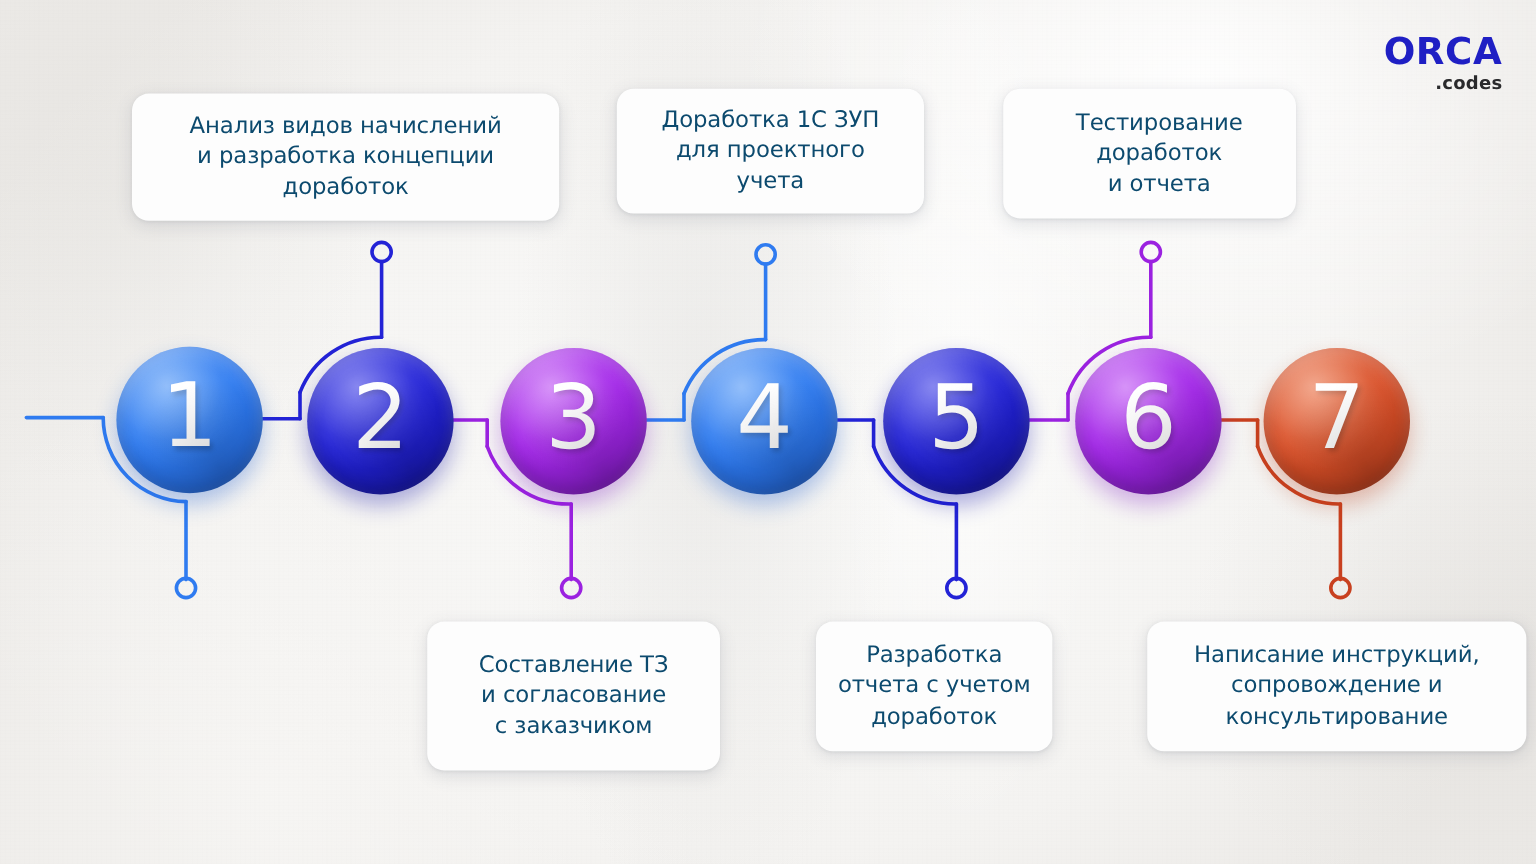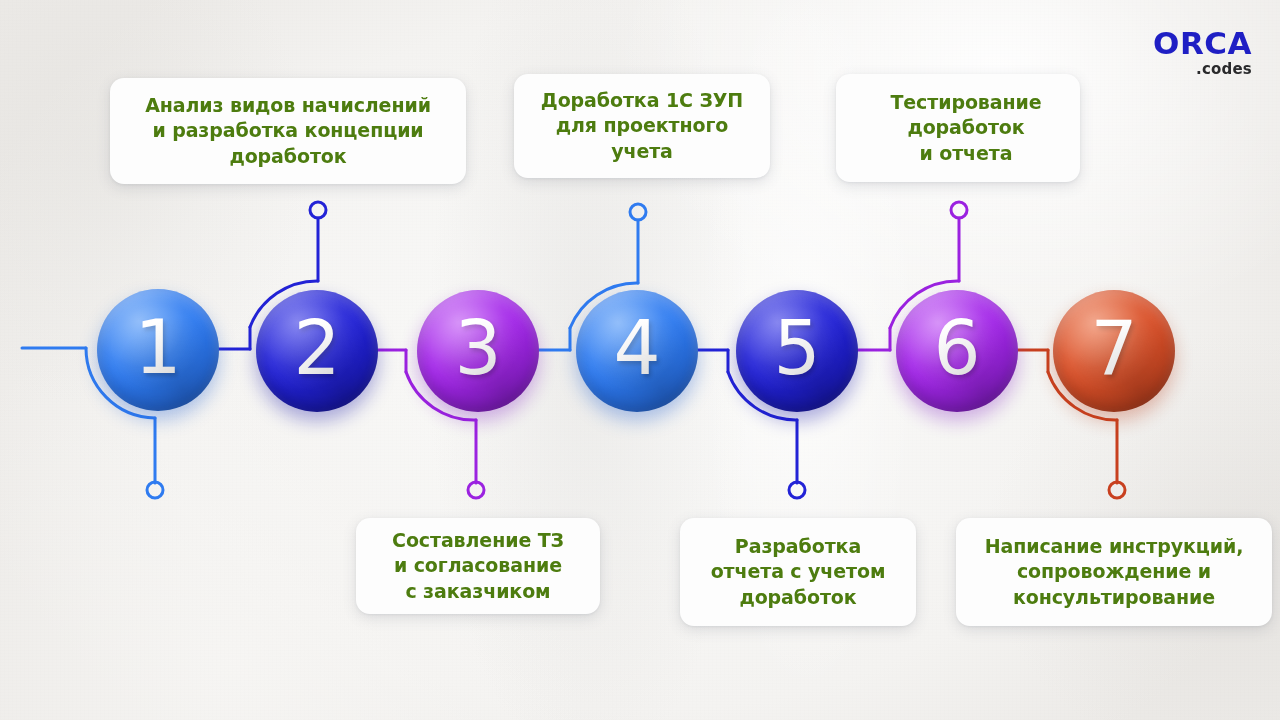--- a/index.html
+++ b/index.html
@@ -93,24 +93,23 @@
     display: flex;
     align-items: center;
     justify-content: center;
     text-align: center;
     padding: 10px 12px;
   }
   .card .card-text {
     font-family: "DejaVu Sans", sans-serif;
     font-size: 19px;
     line-height: 1.33;
-    color: #4d7c0f;
+    color: #0c4a6e;
     white-space: pre-line;
     letter-spacing: -0.1px;
-    font-weight: bold;
   }
 
   
   .node {
     position: absolute;
     width: 122px;
     height: 122px;
     border-radius: 50%;
     display: flex;
     align-items: center;
@@ -255,27 +254,27 @@
 учета</span>
   </div>
 
   <div class="card" style="left:836px; top:74px; width:244px; height:108px;padding-left:28px;">
     <span class="card-text">Тестирование
 доработок
 и отчета</span>
   </div>
 
 
-  <div class="card" style="left:356px; top:518px; width:244px; height:96px;">
+  <div class="card" style="left:356px; top:518px; width:244px; height:124px;">
     <span class="card-text">Составление ТЗ
 и согласование
 с заказчиком</span>
   </div>
 
-  <div class="card" style="left:680px; top:518px; width:236px; height:108px;">
+  <div class="card" style="left:680px; top:518px; width:197px; height:108px;">
     <span class="card-text">Разработка
 отчета с учетом
 доработок</span>
   </div>
 
   <div class="card" style="left:956px; top:518px; width:316px; height:108px;">
     <span class="card-text">Написание инструкций,
 сопровождение и
 консультирование</span>
   </div>

